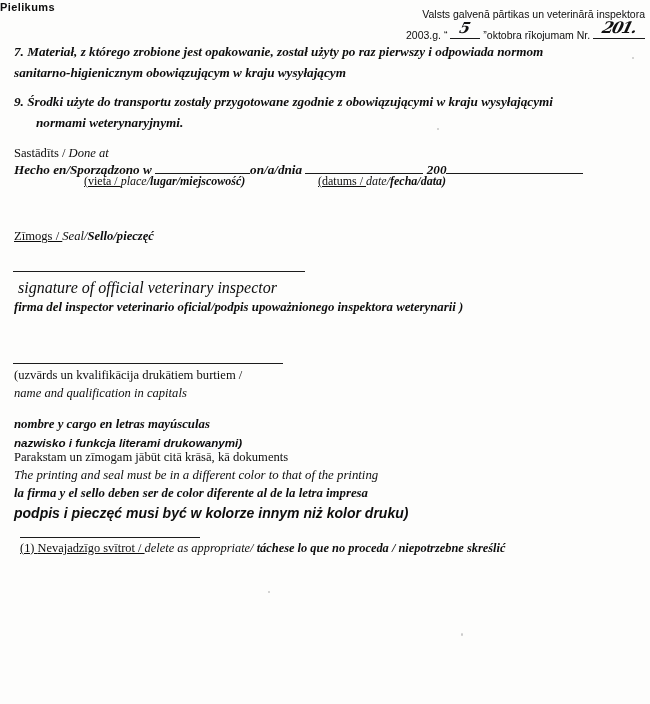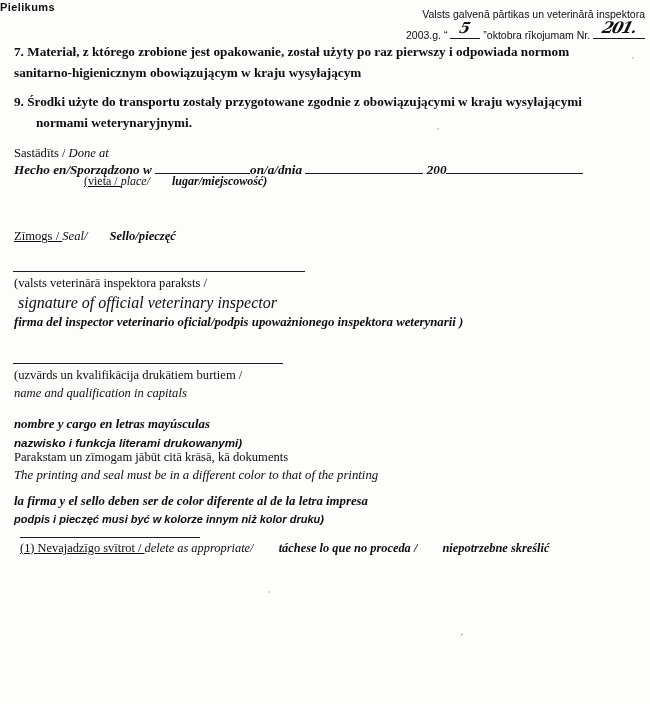--- a/index.html
+++ b/index.html
@@ -71,20 +71,21 @@
     line-height: 18px;
     transform: skewX(-14deg);
     pointer-events: none;
   }
   .hw-ink.num-ink { font-size: 16px; letter-spacing: -1.5px; }
 
   
   .clause {
     position: absolute;
     font-family: "Liberation Serif", serif;
+    font-style: italic;
     font-weight: bold;
     font-size: 13.2px;
   }
   .clause .ln { white-space: nowrap; }
   #clause7 { left: 14px; top: 44px; }
   #clause7 .ln2 { margin-top: 5px; }
   #clause9 { left: 14px; top: 94px; }
   #clause9 .ln2 { margin-top: 5px; margin-left: 22px; }
 
   
@@ -120,21 +121,21 @@
     position: absolute;
     left: 0; top: 174px;
     width: 650px;
     height: 16px;
     font-size: 12px;
   }
   #sub-place { position: absolute; left: 84px; top: 0; white-space: nowrap; }
   #sub-date  { position: absolute; left: 318px; top: 0; white-space: nowrap; }
   .mix-plain { font-style: normal; text-decoration: underline; }
   .mix-it { font-style: italic; }
-  .mix-bi { font-style: italic; font-weight: bold; margin-left: 22px; }
+  .mix-bi { font-style: italic; font-weight: bold; }
 
   
   #seal {
     left: 14px; top: 229px;
     font-size: 12.6px;
   }
 
   
   .hrule {
     position: absolute;
@@ -161,24 +162,24 @@
     font-size: 11.6px;
     font-style: italic;
     font-weight: bold;
     margin-top: 4px;
   }
 
   
   #notice { left: 14px; top: 450px; }
   #notice .l1 { font-size: 12.6px; }
   #notice .l2 { font-size: 12.8px; font-style: italic; margin-top: 3px; }
-  #notice .l3 { font-size: 12.8px; font-style: italic; font-weight: bold; margin-top: 11px; }
+  #notice .l3 { font-size: 12.8px; font-style: italic; font-weight: bold; margin-top: 3px; }
   #notice .l4 {
     font-family: "Liberation Sans", sans-serif;
-    font-size: 11px;
+    font-size: 14px;
     font-style: italic;
     font-weight: bold;
     margin-top: 4px;
   }
 
   
   #footnote {
     left: 20px; top: 541px;
     font-size: 12.4px;
   }
@@ -236,29 +237,31 @@
     <span>w</span>
     <span class="rule r1"></span><span>on/a/dnia</span>
     <span class="rule r2"></span>
     <span>200</span><span class="rule r3"></span><span class="rule r4"></span>
   </div>
 
   <div id="sub-labels">
     <div id="sub-place">
       <span class="mix-plain">(vieta / </span><span class="mix-it">place/</span><span class="mix-bi">lugar/miejscowość)</span>
     </div>
+    <div id="sub-date">
+      <span class="mix-plain">(datums / </span><span class="mix-it">date/</span><span class="mix-bi">fecha/data)</span>
+    </div>
   </div>
 
   <div class="abs" id="seal">
     <span class="mix-plain">Zīmogs / </span><span class="mix-it">Seal/</span><span class="mix-bi">Sello/pieczęć</span>
   </div>
 
   <div class="hrule" id="rule-sig"></div>
   <div class="abs" id="sig-block">
-    <div class="l1">(valsts veterinārā inspektora paraksts /</div>
     <div class="l2">signature of official veterinary inspector</div>
     <div class="l3">firma del inspector veterinario oficial/podpis upoważnionego inspektora weterynarii  )</div>
   </div>
 
   <div class="hrule" id="rule-name"></div>
   <div class="abs" id="name-block">
     <div class="l1">(uzvārds un kvalifikācija drukātiem burtiem /</div>
     <div class="l2">name and qualification in capitals</div>
     <div class="l3">nombre y cargo en letras mayúsculas</div>
     <div class="l4">nazwisko i funkcja literami drukowanymi)</div>

